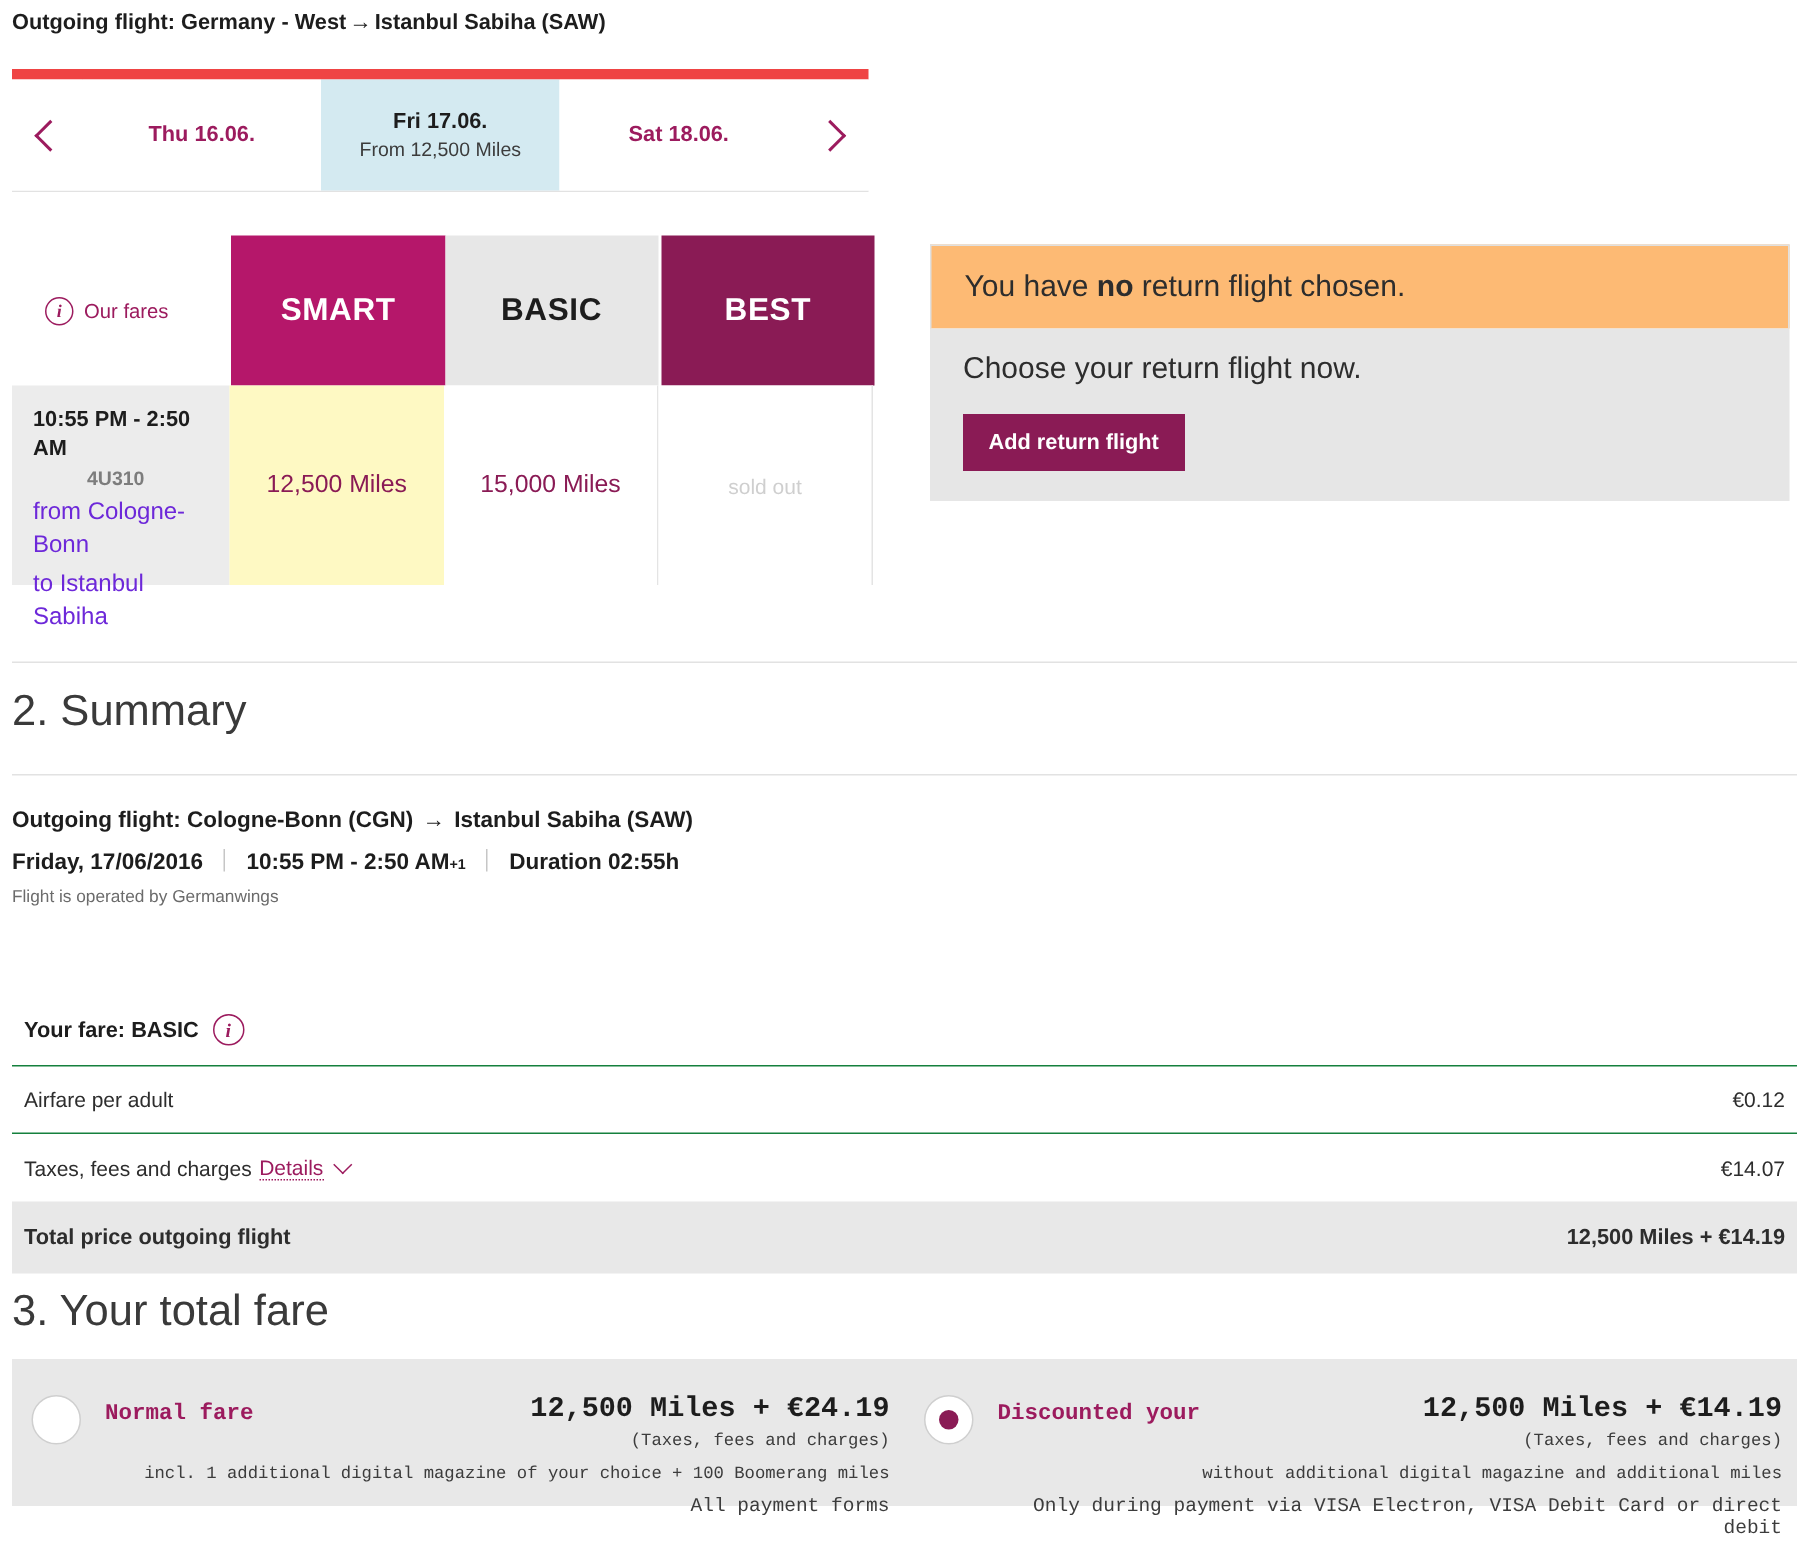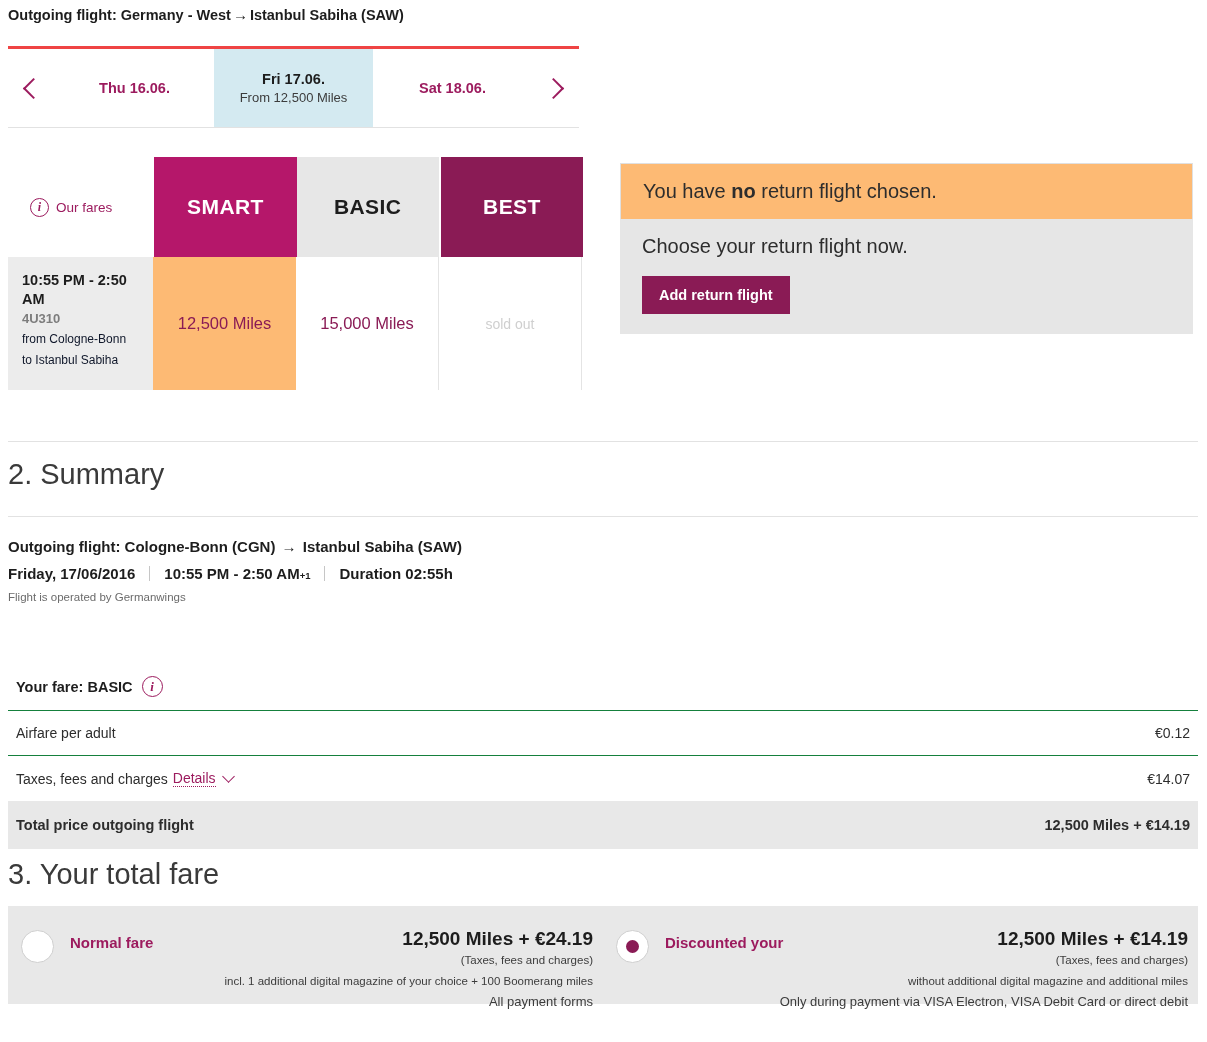--- a/index.html
+++ b/index.html
@@ -17,21 +17,21 @@
     position: absolute; left: 8px; top: 6px;
     font-size: 14.5px; font-weight: bold; color: #1d1d1d;
     white-space: nowrap;
   }
   .arrow-glyph { font-weight: normal; font-size: 15px; padding: 0 2px; }
 
   
   .date-strip {
     position: absolute; left: 8px; top: 46px;
     width: 571px; height: 82px;
-    border-top: 3px solid #ef4444;
+    border-top: 7px solid #ef4444;
     border-bottom: 1px solid #e2e2e2;
     display: flex; align-items: stretch;
   }
   .date-nav {
     width: 47px; display: flex; align-items: center; justify-content: center;
     cursor: pointer; background: #fff;
   }
   .chev {
     width: 15px; height: 15px;
     border-right: 2px solid #9c1b5e; border-bottom: 2px solid #9c1b5e;
@@ -75,28 +75,28 @@
   }
   .fm-col-head.basic { background: #e7e7e7; color: #1d1d1d; }
   .fm-col-head.smart { background: #b5176a; color: #fff; margin-left: 2px; }
   .fm-col-head.best  { background: #8a1b55; color: #fff; margin-left: 2px; }
 
   .fm-row { display: flex; height: 133px; }
   .fm-flightinfo {
     width: 145px; background: #ececec; padding: 14px 12px 0 14px;
   }
   .fi-time { font-size: 14.5px; font-weight: bold; color: #1d1d1d; line-height: 1.28; }
-  .fi-num  { font-size: 13px; font-weight: bold; color: #7d7d7d; margin-top: 3px; }
-  .fi-from { font-size: 12px; color: #0f172a; margin-top: 5px; line-height: 1.35; }
+  .fi-num  { font-size: 13px; font-weight: bold; color: #7d7d7d; margin-top: 3px; margin-left: 36px; }
+  .fi-from { font-size: 16px; color: #6d28d9; margin-top: 5px; line-height: 1.35; }
   .fm-cell {
     width: 143px; display: flex; align-items: center; justify-content: center;
     font-size: 16.5px; cursor: pointer; background: #fff;
     border-right: 1px solid #e4e4e4;
   }
-  .fm-cell.selected { background: #fdba74; color: #8a1b55; border-right: none; }
+  .fm-cell.selected { background: #fef9c3; color: #8a1b55; border-right: none; }
   .fm-cell.avail    { color: #8a1b55; }
   .fm-cell.soldout  { color: #cfcfcf; font-size: 14px; }
 
   
   .return-panel { position: absolute; left: 620px; top: 163px; width: 573px; }
   .rp-top {
     background: #fdba74; border: 1px solid #e0e0e0; border-bottom: none;
     padding: 16px 22px; font-size: 20px; color: #2d2d2d;
   }
   .rp-top b { font-weight: bold; }
@@ -157,20 +157,21 @@
     width: 9px; height: 9px;
     border-right: 1.4px solid #9c1b5e; border-bottom: 1.4px solid #9c1b5e;
     transform: rotate(45deg); margin-left: 3px; margin-bottom: 4px;
   }
 
   
   .totalfare-box {
     position: absolute; left: 8px; top: 906px;
     width: 1190px; height: 98px; background: #e8e8e8;
     display: flex;
+    font-family: Liberation Mono, monospace;
   }
   .tf-option { width: 50%; display: flex; padding: 22px 10px 0 13px; }
   .radio {
     width: 33px; height: 33px; border-radius: 50%;
     background: #fff; border: 1px solid #cfcfcf;
     display: flex; align-items: center; justify-content: center;
     flex: none; cursor: pointer; margin-top: 2px;
   }
   .radio .dot { width: 13px; height: 13px; border-radius: 50%; background: #8a1b55; }
   .tf-body { flex: 1; display: flex; flex-direction: column; }

